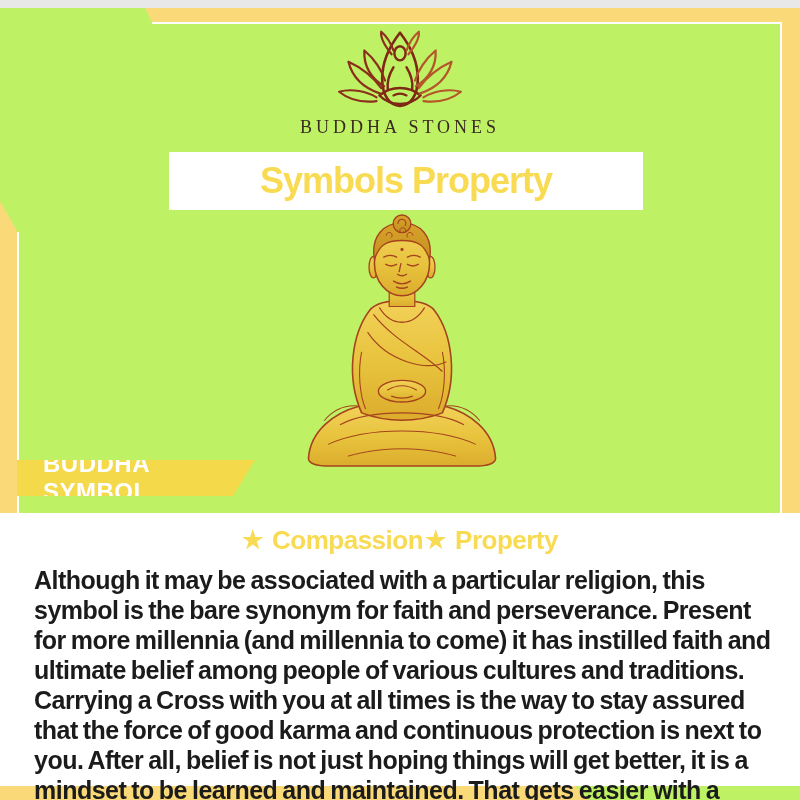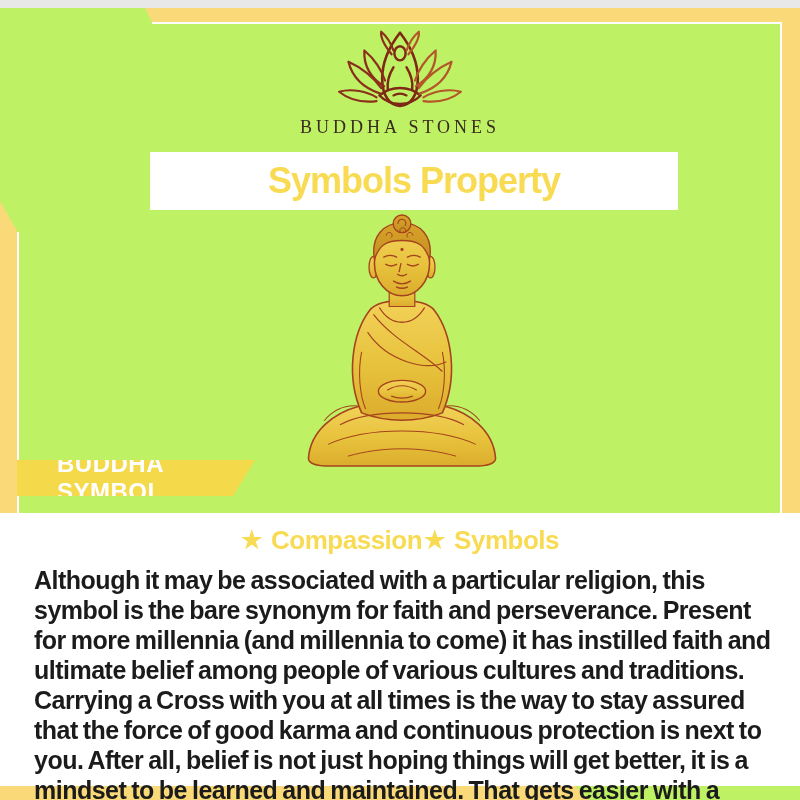--- a/index.html
+++ b/index.html
@@ -19,31 +19,31 @@
     clip-path:polygon(0 0,100% 30px,100% 100%,0 100%);}
   .left-strip-line{position:absolute;top:224px;left:17px;width:2px;height:576px;background:#FFFFFF;}
   .bottom-band{position:absolute;bottom:0;left:0;width:612px;height:22px;background:#FAD978;
     clip-path:polygon(0 0,575px 0,598px 100%,0 100%);}
   
   .logo{position:absolute;top:20px;left:327px;width:146px;height:90px;}
   .brand{position:absolute;top:109px;left:0;width:800px;text-align:center;
     font-family:"Liberation Serif",serif;font-size:18px;letter-spacing:4px;
     color:#3A2B20;font-weight:400;}
   
-  .title-banner{position:absolute;top:144px;left:150px;width:528px;height:58px;background:#FFFFFF;
+  .title-banner{position:absolute;top:144px;left:169px;width:474px;height:58px;background:#FFFFFF;
     display:flex;align-items:center;justify-content:center;}
   .title-banner .title{font-size:36px;font-weight:bold;letter-spacing:-1px;color:#F8DB52;}
   
   .buddha{position:absolute;top:204px;left:288px;width:228px;height:256px;}
   
   .symbol-band{position:absolute;top:452px;left:17px;width:238px;height:36px;background:#F4D94B;
     clip-path:polygon(0 0,100% 0,calc(100% - 22px) 100%,0 100%);
     display:flex;align-items:center;}
   .symbol-band .badge-label{color:#FFFFFF;font-size:24px;font-weight:700;
-    letter-spacing:0.5px;padding-left:40px;}
+    letter-spacing:0.5px;padding-left:26px;}
   
   .content-panel{position:absolute;top:505px;left:0;width:800px;height:273px;background:#FFFFFF;}
   .traits-heading{position:absolute;top:12px;left:0;width:800px;text-align:center;
     color:#F8DB52;font-size:26px;font-weight:bold;letter-spacing:-0.5px;}
   .traits-heading .star{display:inline-block;font-size:24px;transform:translateY(-1px);}
   .traits-heading .star.first{margin-right:9px;}
   .traits-heading .star.second{margin-left:2px;margin-right:9px;}
   .body-paragraph{position:absolute;top:52px;left:34px;width:742px;
     color:#1B1B1B;font-size:25px;font-weight:bold;line-height:30px;
     letter-spacing:-0.5px;word-spacing:-1.5px;text-align:left;}
@@ -145,18 +145,18 @@
       <path d="M36,212 C46,200 58,196 70,197 M194,212 C184,200 172,196 160,197" fill="none" stroke="#A5431E" stroke-width="1.1"></path>
     </svg>
   </div>
 
   <div class="symbol-band">
     <span class="badge-label">BUDDHA SYMBOL</span>
   </div>
 
   <div class="content-panel">
     <div class="traits-heading">
-      <span class="star first">★</span><span>Compassion</span><span class="star second">★</span><span>Symbols</span>
+      <span class="star first">★</span><span>Compassion</span><span class="star second">★</span><span>Property</span>
     </div>
     <div class="body-paragraph">Although it may be associated with a particular religion, this symbol is the bare synonym for faith and perseverance. Present for more millennia (and millennia to come) it has instilled faith and ultimate belief among people of various cultures and traditions. Carrying a Cross with you at all times is the way to stay assured that the force of good karma and continuous protection is next to you. After all, belief is not just hoping things will get better, it is a mindset to be learned and maintained. That gets easier with a Cross symbol to look at.</div>
   </div>
 
 </div>
 
 </body></html>

